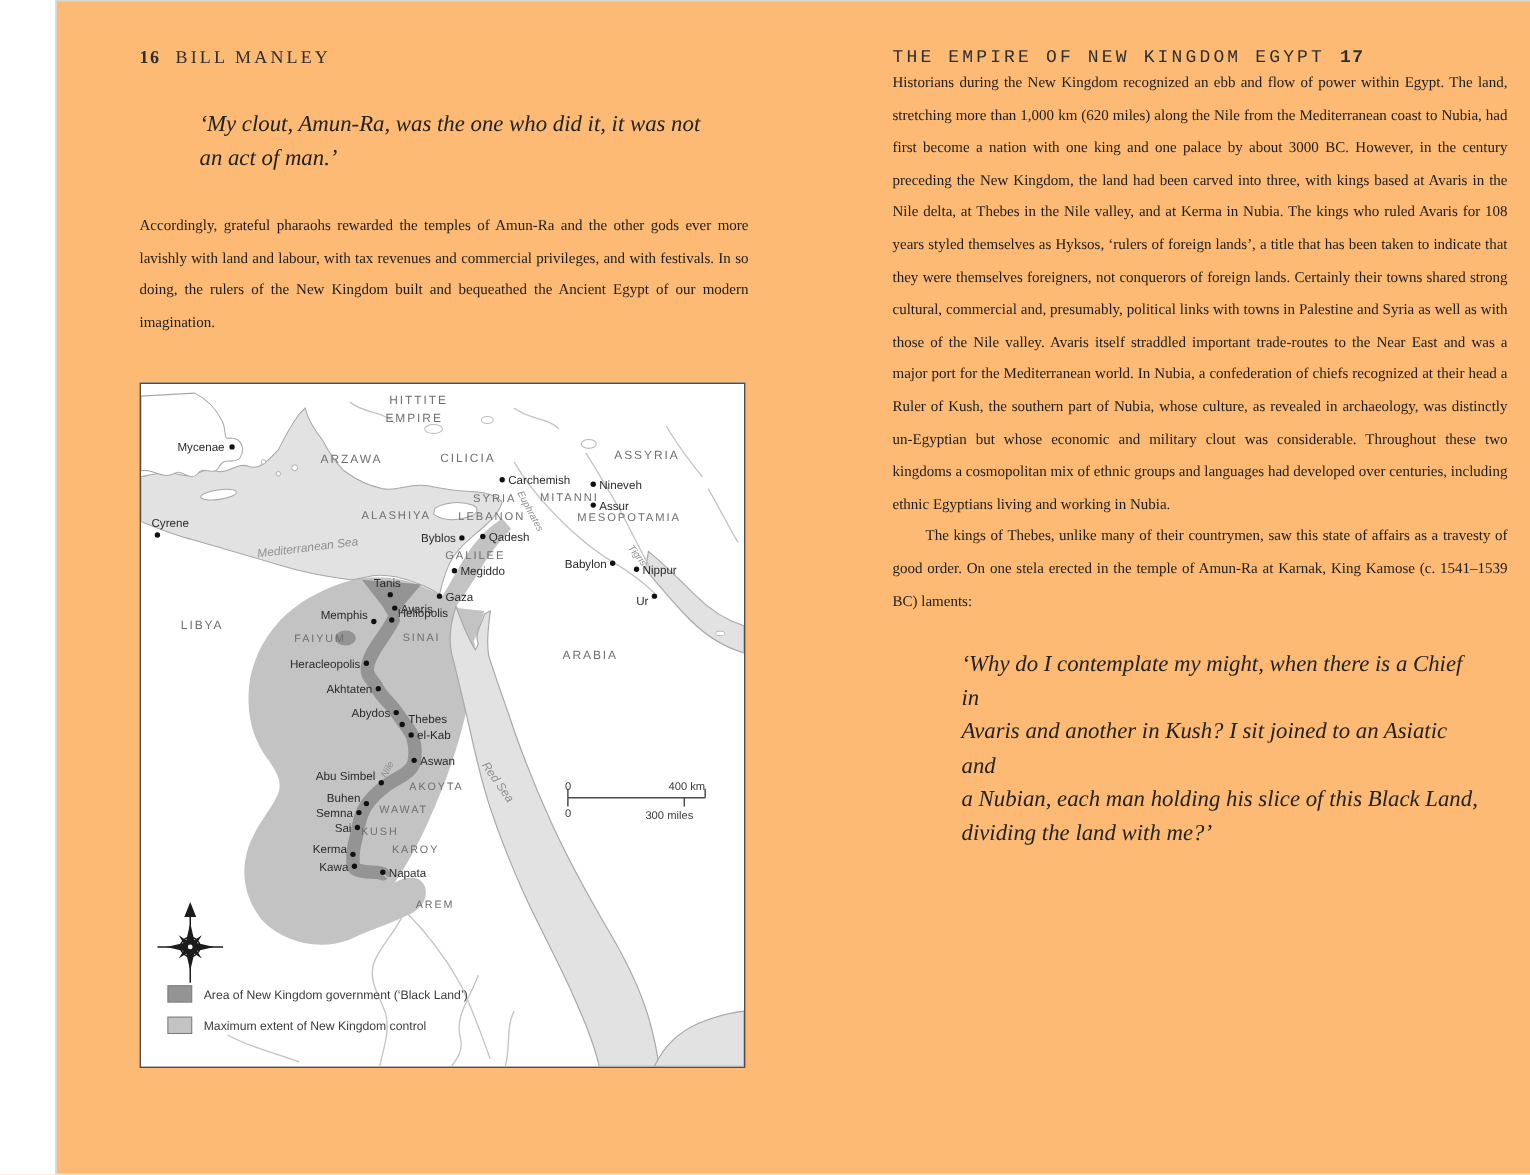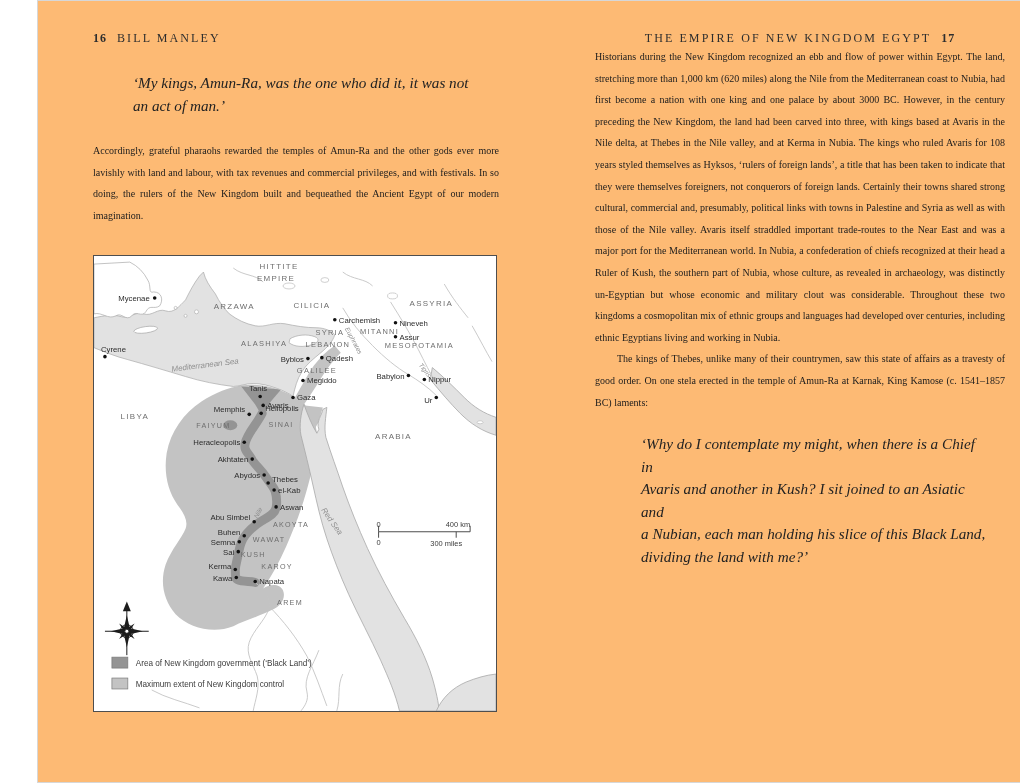--- a/index.html
+++ b/index.html
@@ -8,21 +8,21 @@
     border:1px solid #d7d7d7;box-sizing:border-box;overflow:hidden;
     font-family:"Liberation Serif", serif;color:#1e1e1e;margin-left:37px;
   }
   .page{position:absolute;top:30px;}
   .page-left{left:55px;width:406px;}
   .page-right{left:557px;width:410px;}
 
   .running-head{font-size:12px;letter-spacing:2.1px;color:#2e2e2e;white-space:nowrap;}
   .running-head .pgnum{font-weight:bold;letter-spacing:1px;}
   .rh-left .pgnum{margin-right:10px;}
-  .rh-right{text-align:center;}
+  .rh-right{text-align:left;font-family:Liberation Mono, monospace;}
   .rh-right .pgnum{margin-left:10px;}
 
   .blockquote{
     font-style:italic;font-size:15.2px;line-height:22.5px;
     white-space:pre-line;color:#222;
   }
   .bq-left{margin:26px 28px 0 40px;}
   .bq-right{margin:20px 18px 0 46px;}
 
   .body-para{
@@ -51,21 +51,21 @@
 </head>
 <body>
 
 <div class="spread">
 
   <div class="page page-left">
     <div class="running-head rh-left">
       <span class="pgnum">16</span><span>BILL MANLEY</span>
     </div>
 
-    <div class="blockquote bq-left">‘My kings, Amun-Ra, was the one who did it, it was not
+    <div class="blockquote bq-left">‘My clout, Amun-Ra, was the one who did it, it was not
 an act of man.’</div>
 
     <p class="body-para para-gap">Accordingly, grateful pharaohs rewarded the temples of Amun-Ra and the other gods ever more lavishly with land and labour, with tax revenues and commercial privileges, and with festivals. In so doing, the rulers of the New Kingdom built and bequeathed the Ancient Egypt of our modern imagination.</p>
 
     <div class="map-figure">
       <svg width="402" height="455" viewBox="0 0 404 457">
 
         <rect x="0" y="0" width="404" height="457" fill="#ffffff"></rect>
 
         <path fill="#c3c3c3" d="M148,130 C170,127 188,134 202,142 L210,147
@@ -264,21 +264,21 @@
     </div>
   </div>
 
   <div class="page page-right">
     <div class="running-head rh-right">
       <span>THE EMPIRE OF NEW KINGDOM EGYPT</span><span class="pgnum">17</span>
     </div>
 
 
     <p class="body-para">Historians during the New Kingdom recognized an ebb and flow of power within Egypt. The land, stretching more than 1,000 km (620 miles) along the Nile from the Mediterranean coast to Nubia, had first become a nation with one king and one palace by about 3000 BC. However, in the century preceding the New Kingdom, the land had been carved into three, with kings based at Avaris in the Nile delta, at Thebes in the Nile valley, and at Kerma in Nubia. The kings who ruled Avaris for 108 years styled themselves as Hyksos, ‘rulers of foreign lands’, a title that has been taken to indicate that they were themselves foreigners, not conquerors of foreign lands. Certainly their towns shared strong cultural, commercial and, presumably, political links with towns in Palestine and Syria as well as with those of the Nile valley. Avaris itself straddled important trade-routes to the Near East and was a major port for the Mediterranean world. In Nubia, a confederation of chiefs recognized at their head a Ruler of Kush, the southern part of Nubia, whose culture, as revealed in archaeology, was distinctly un-Egyptian but whose economic and military clout was considerable. Throughout these two kingdoms a cosmopolitan mix of ethnic groups and languages had developed over centuries, including ethnic Egyptians living and working in Nubia.</p>
-    <p class="body-para indent">The kings of Thebes, unlike many of their countrymen, saw this state of affairs as a travesty of good order. On one stela erected in the temple of Amun-Ra at Karnak, King Kamose (c. 1541–1857 BC) laments:</p>
+    <p class="body-para indent">The kings of Thebes, unlike many of their countrymen, saw this state of affairs as a travesty of good order. On one stela erected in the temple of Amun-Ra at Karnak, King Kamose (c. 1541–1539 BC) laments:</p>
 
     <div class="blockquote bq-right">‘Why do I contemplate my might, when there is a Chief in
 Avaris and another in Kush? I sit joined to an Asiatic and
 a Nubian, each man holding his slice of this Black Land,
 dividing the land with me?’</div>
 
   </div>
 
 </div>
 

